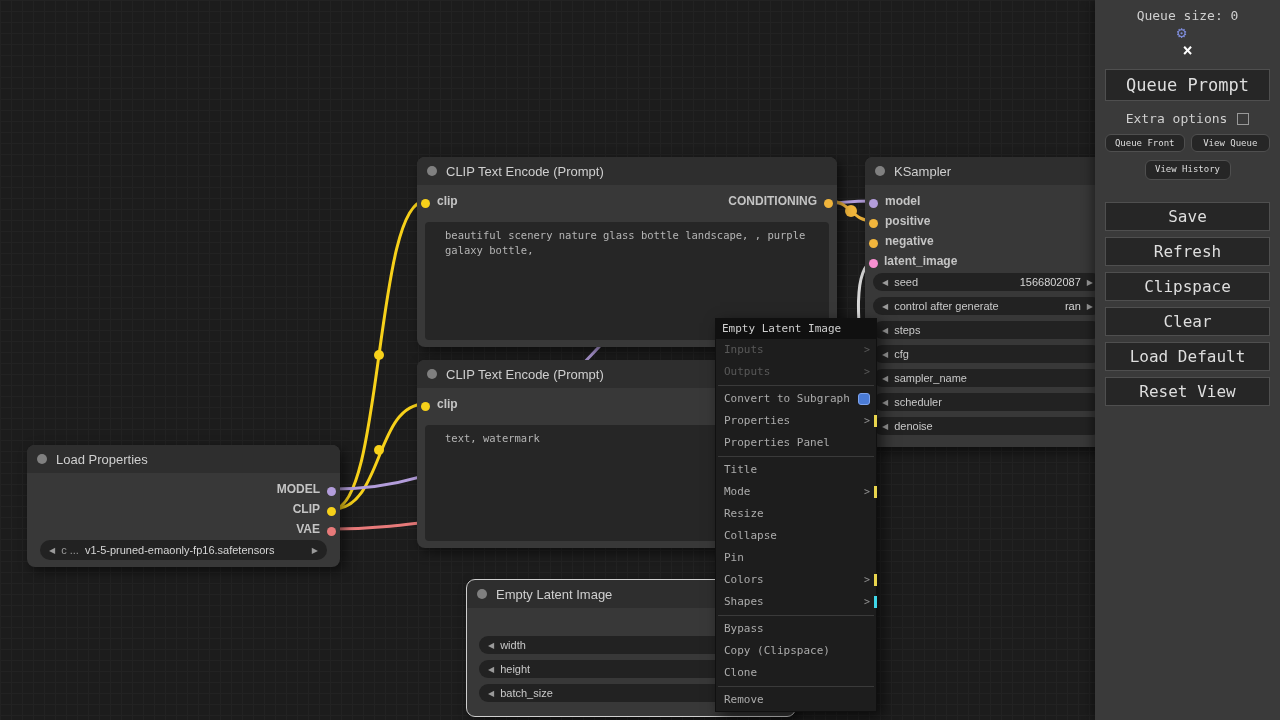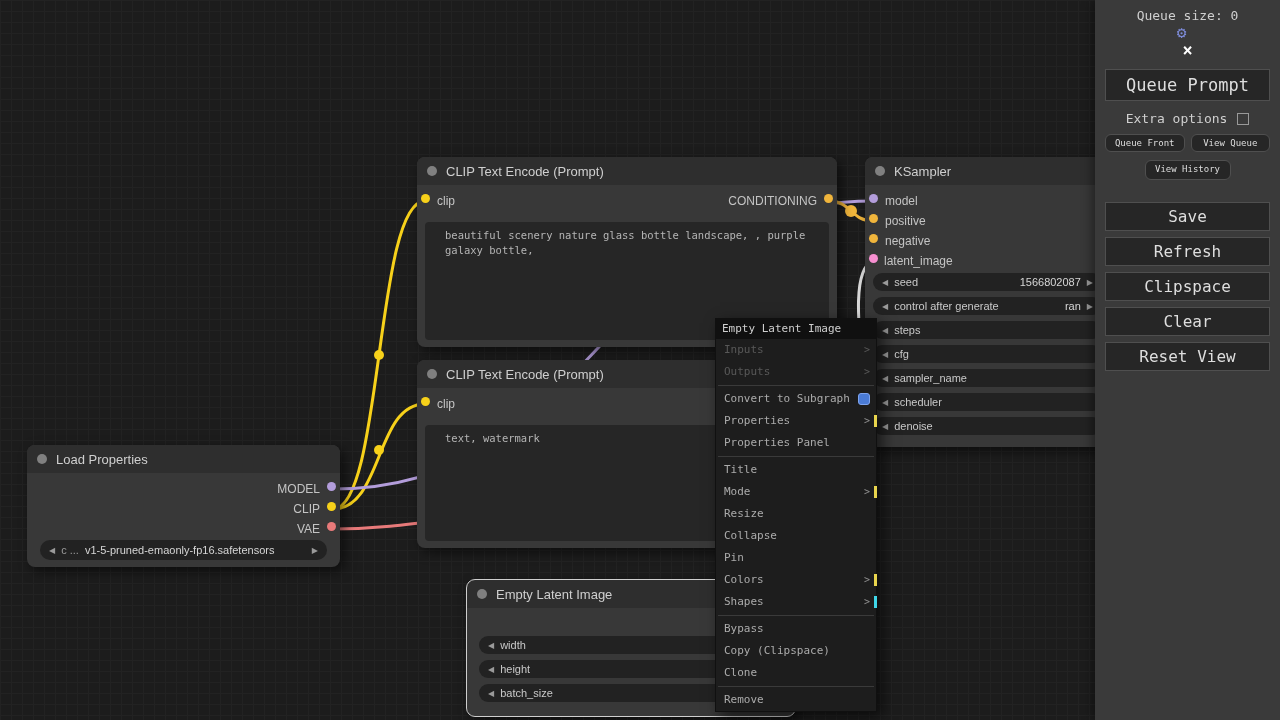--- a/index.html
+++ b/index.html
@@ -17,21 +17,21 @@
 
   
   .node { position:absolute; background:#383838; border-radius:8px;
     box-shadow:4px 4px 12px rgba(0,0,0,.55); z-index:2; }
   .node.selected { outline:1px solid #cfcfcf; }
   .node-header { height:28px; background:#2e2e2e; border-radius:8px 8px 0 0;
     display:flex; align-items:center; padding:0 10px; gap:9px; }
   .collapse-dot { width:10px; height:10px; border-radius:50%; background:#808080; flex:0 0 auto; }
   .node-title { color:#cfcfcf; font-size:13px; white-space:nowrap; }
 
-  .port-row { position:absolute; display:flex; align-items:flex-start; gap:7px; height:14px; }
+  .port-row { position:absolute; display:flex; align-items:flex-end; gap:7px; height:14px;font-weight:bold; }
   .port-row.in  { left:4px; }
   .port-row.out { right:4px; }
   .port-dot { width:9px; height:9px; border-radius:50%; flex:0 0 auto; }
   .dot-model { background:#b39ddb; }
   .dot-clip  { background:#f7d11a; }
   .dot-vae   { background:#e87a7a; }
   .dot-cond  { background:#f0b53c; }
   .dot-latent{ background:#f78fd0; }
   .port-label { color:#c4c4c4; font-size:12px; white-space:nowrap; }
 
@@ -319,16 +319,17 @@
     </div>
     <div class="row-small">
       <button class="btn btn-small">Queue Front</button>
       <button class="btn btn-small">View Queue</button>
     </div>
     <button class="btn btn-history">View History</button>
     <button class="btn btn-action">Save</button>
     <button class="btn btn-action">Refresh</button>
     <button class="btn btn-action">Clipspace</button>
     <button class="btn btn-action">Clear</button>
+    <button class="btn btn-action">Load Default</button>
     <button class="btn btn-action">Reset View</button>
   </div>
 
 </div>
 
 </body></html>

